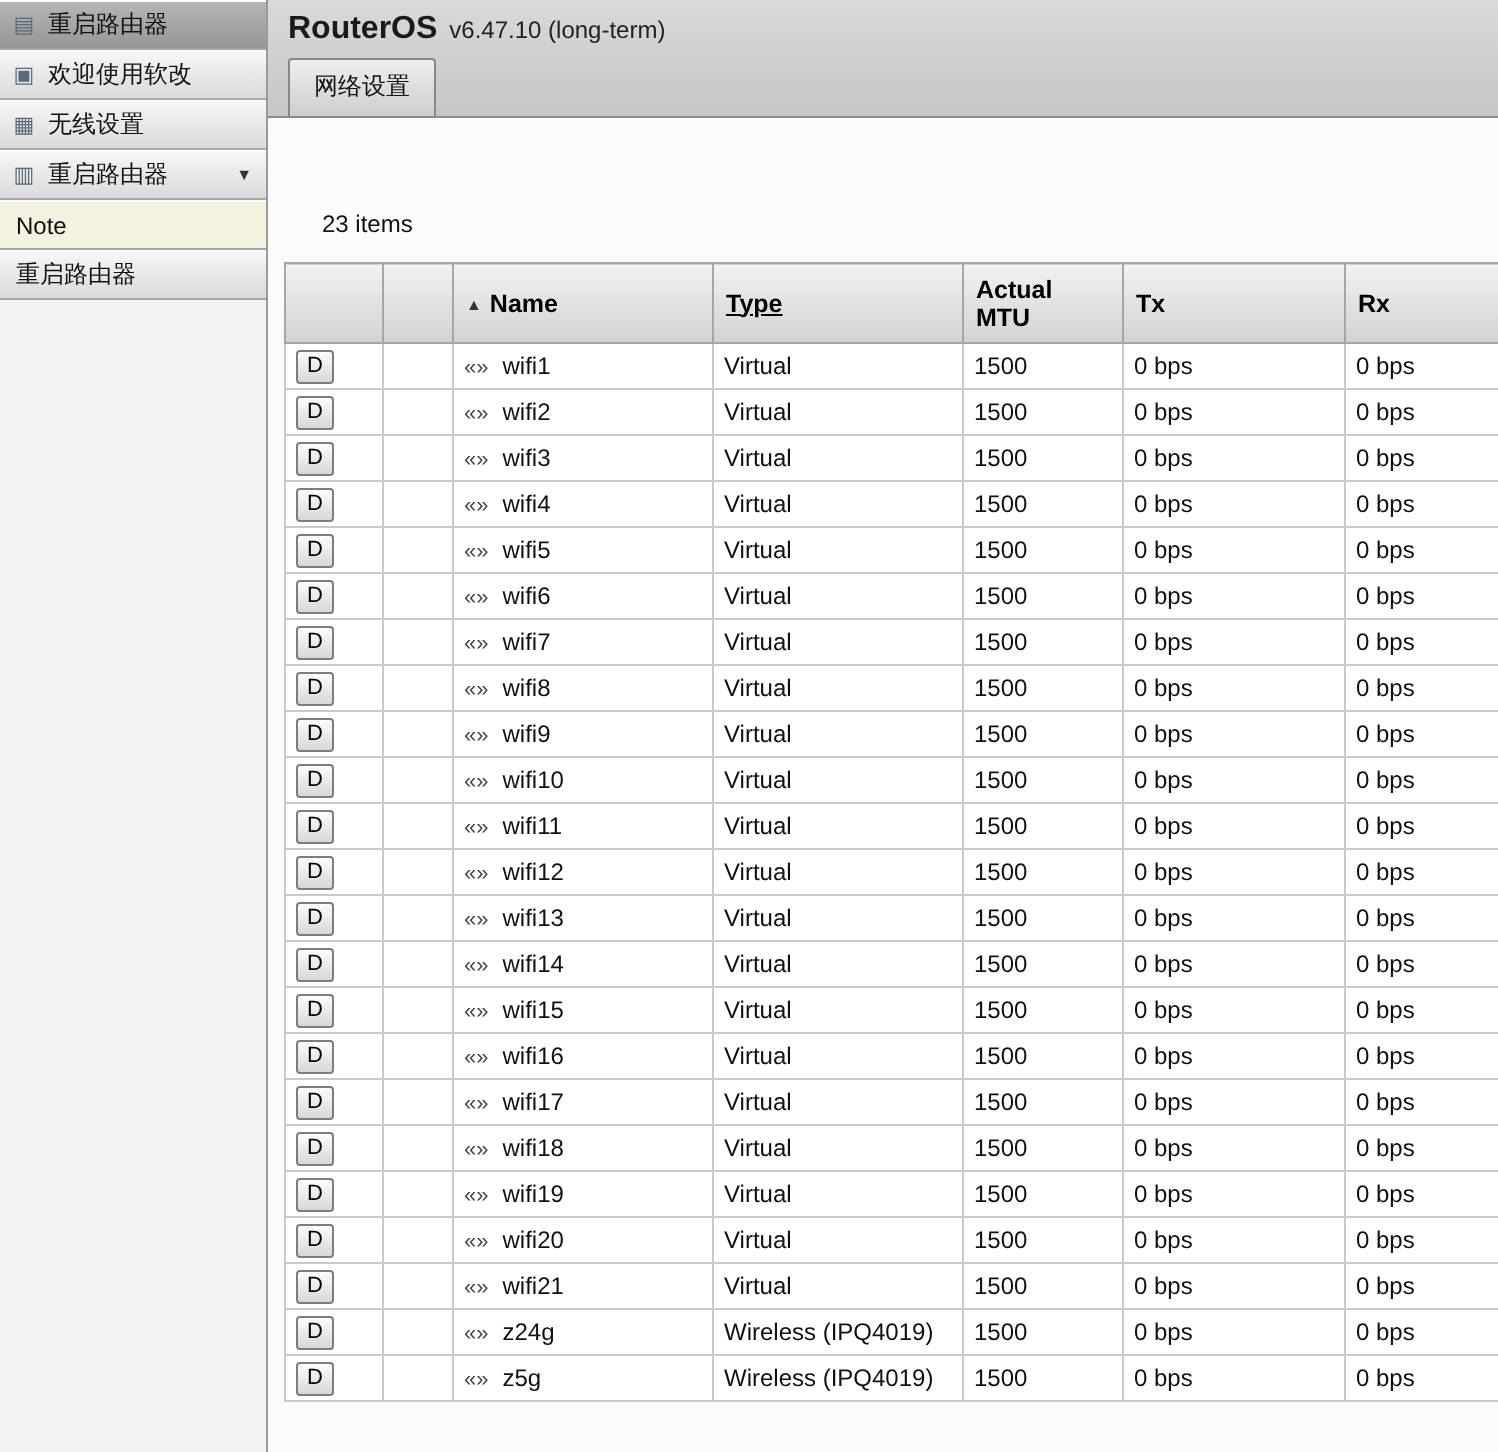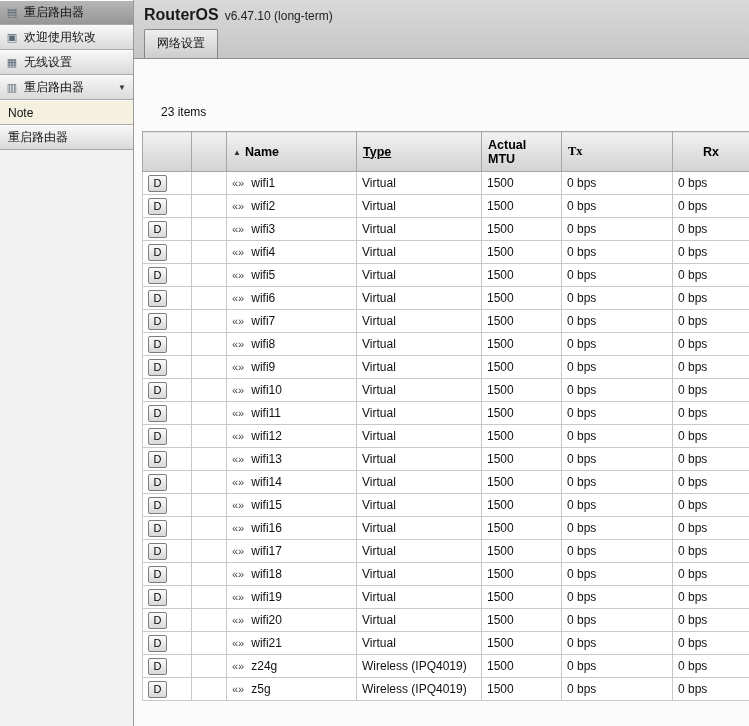--- a/index.html
+++ b/index.html
@@ -106,22 +106,22 @@
     <section class="content">
       <div class="items-count">23 items</div>
       <table class="if-table">
         <thead>
           <tr>
               <th style="width: 49px;"></th>
               <th style="width: 35px;"></th>
               <th style="width: 130px;"><span class="sort-icon">▲</span>Name</th>
               <th style="width: 125px; text-decoration: underline;">Type</th>
               <th style="width: 80px;">Actual MTU</th>
-              <th style="width: 111px; font-family: Liberation Serif, serif;">Tx</th>
-              <th style="width: 77px; text-align: center;">Rx</th>
+              <th style="width: 111px;">Tx</th>
+              <th style="width: 77px;">Rx</th>
             </tr>
         </thead>
         <tbody>
             <tr>
               <td class="cell-action"><button class="d-btn">D</button></td>
               <td></td>
               <td><span class="if-icon">«»</span><span>wifi1</span></td>
               <td>Virtual</td>
               <td>1500</td>
               <td>0 bps</td>

